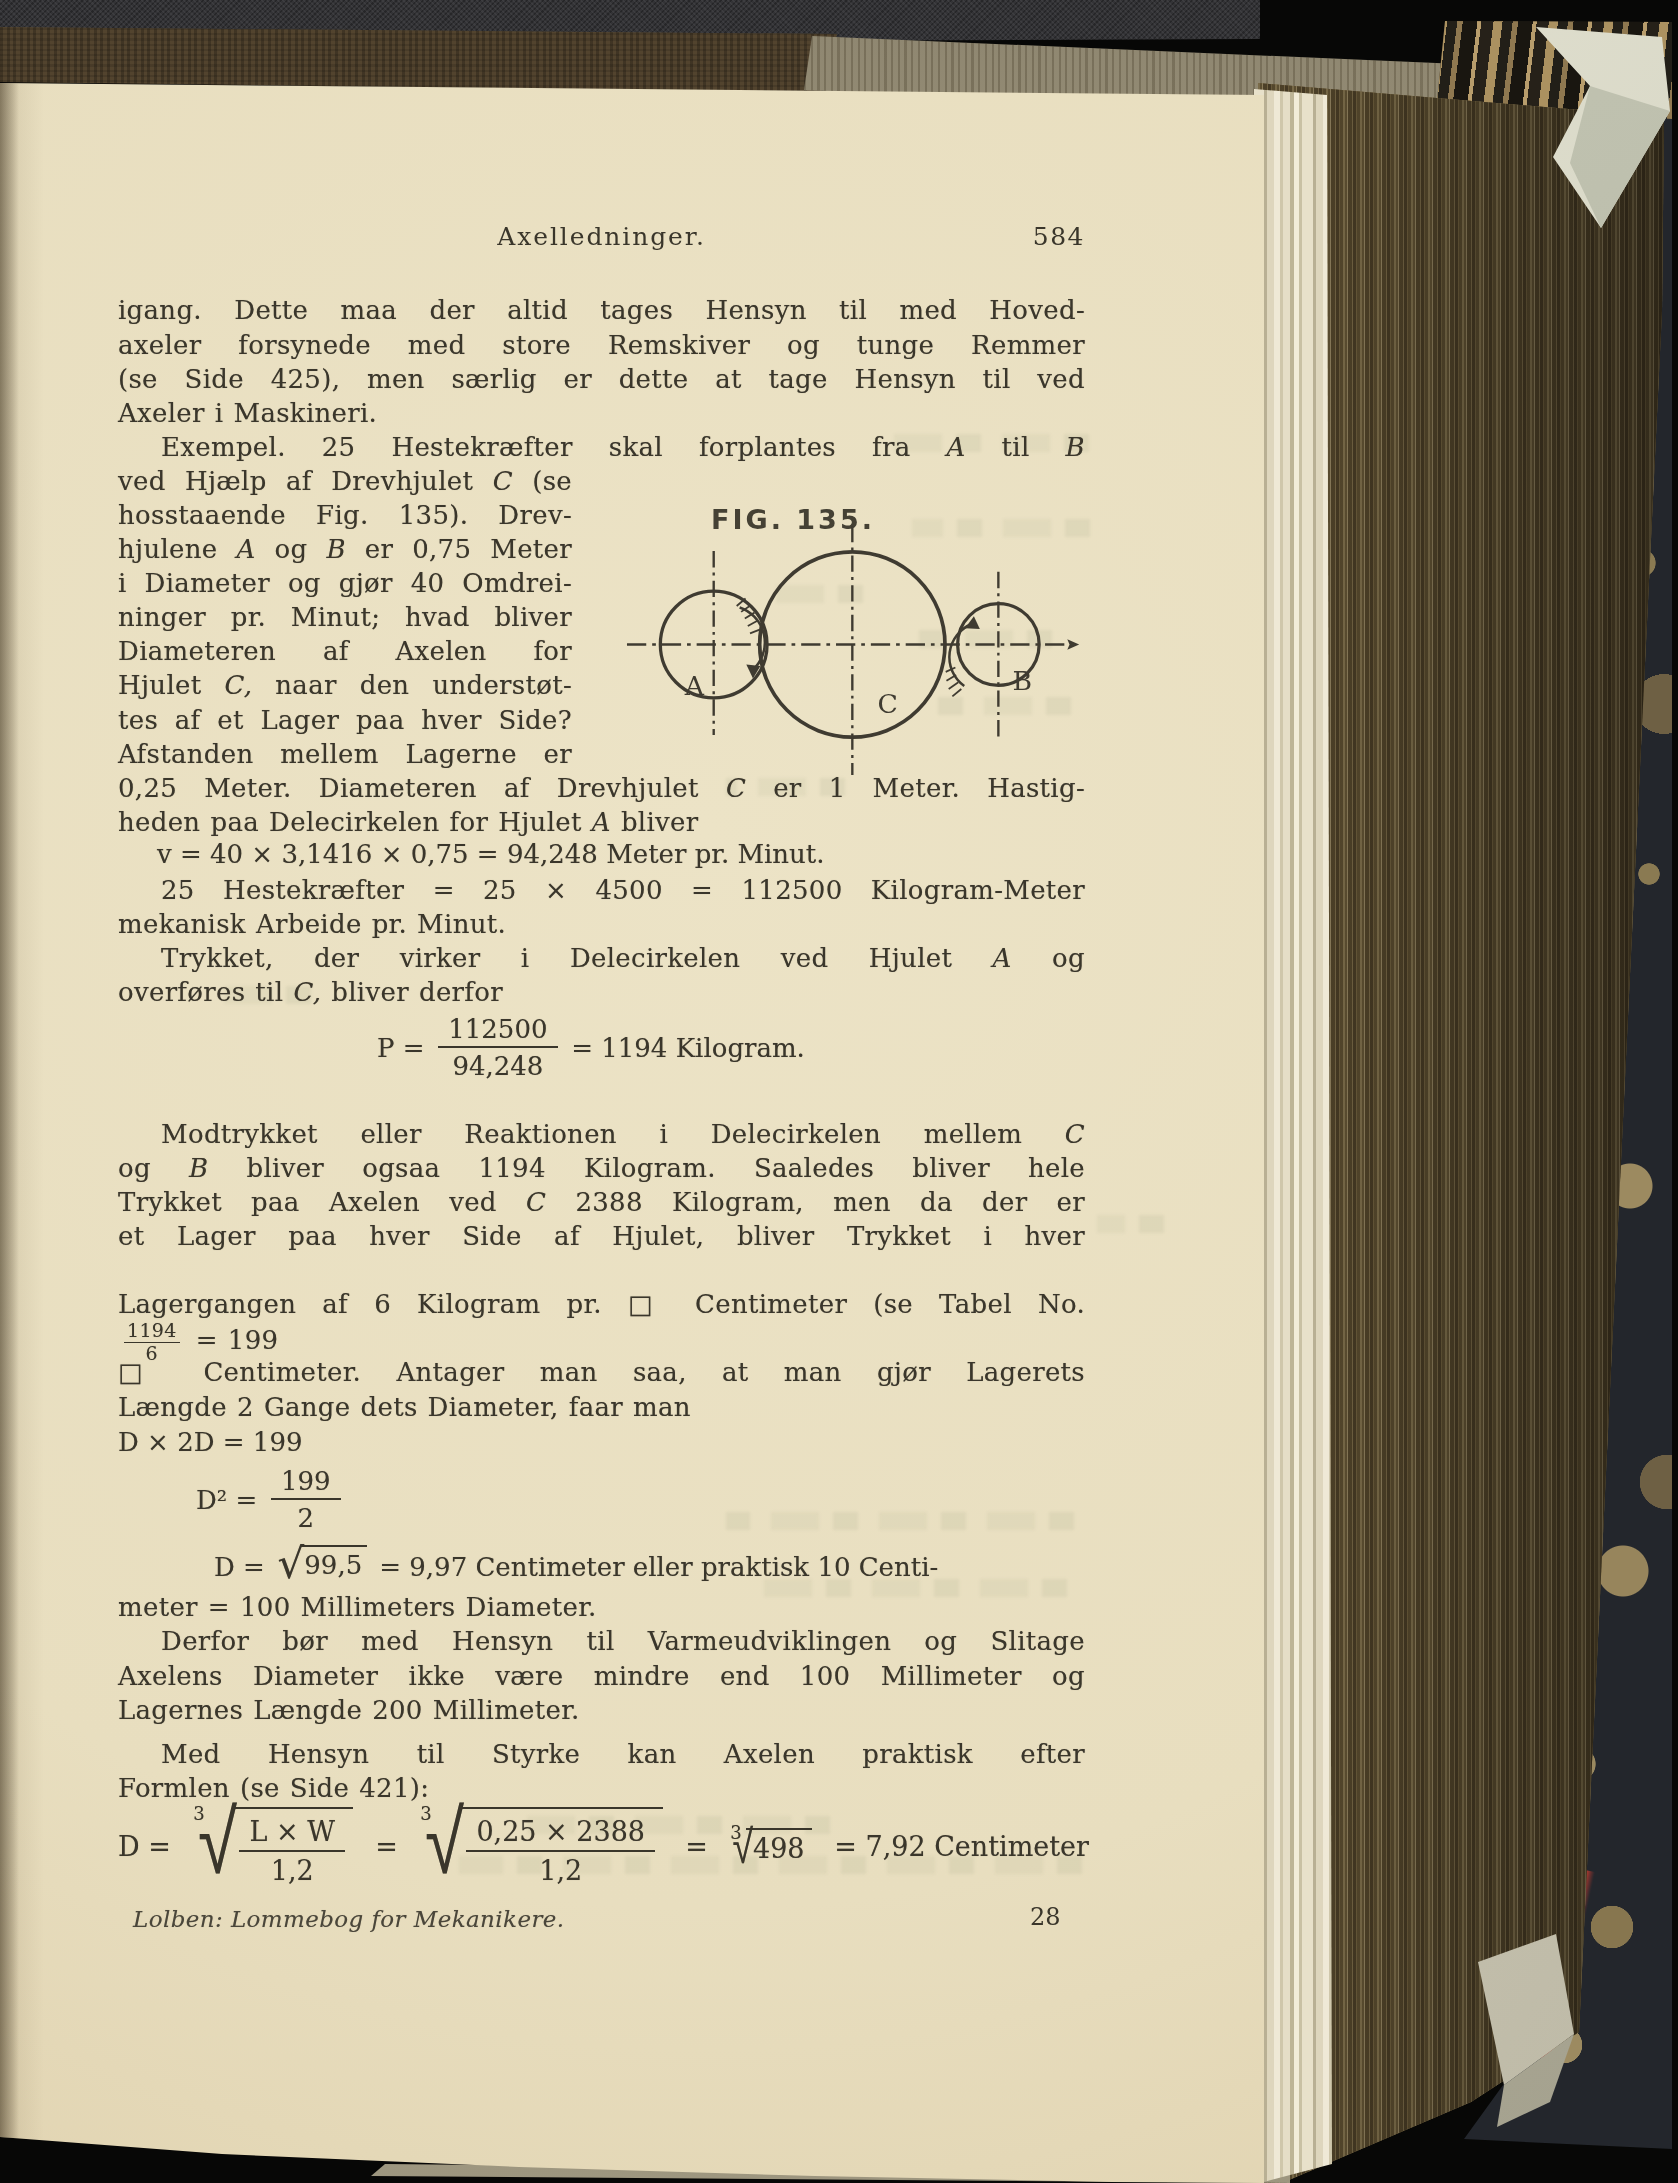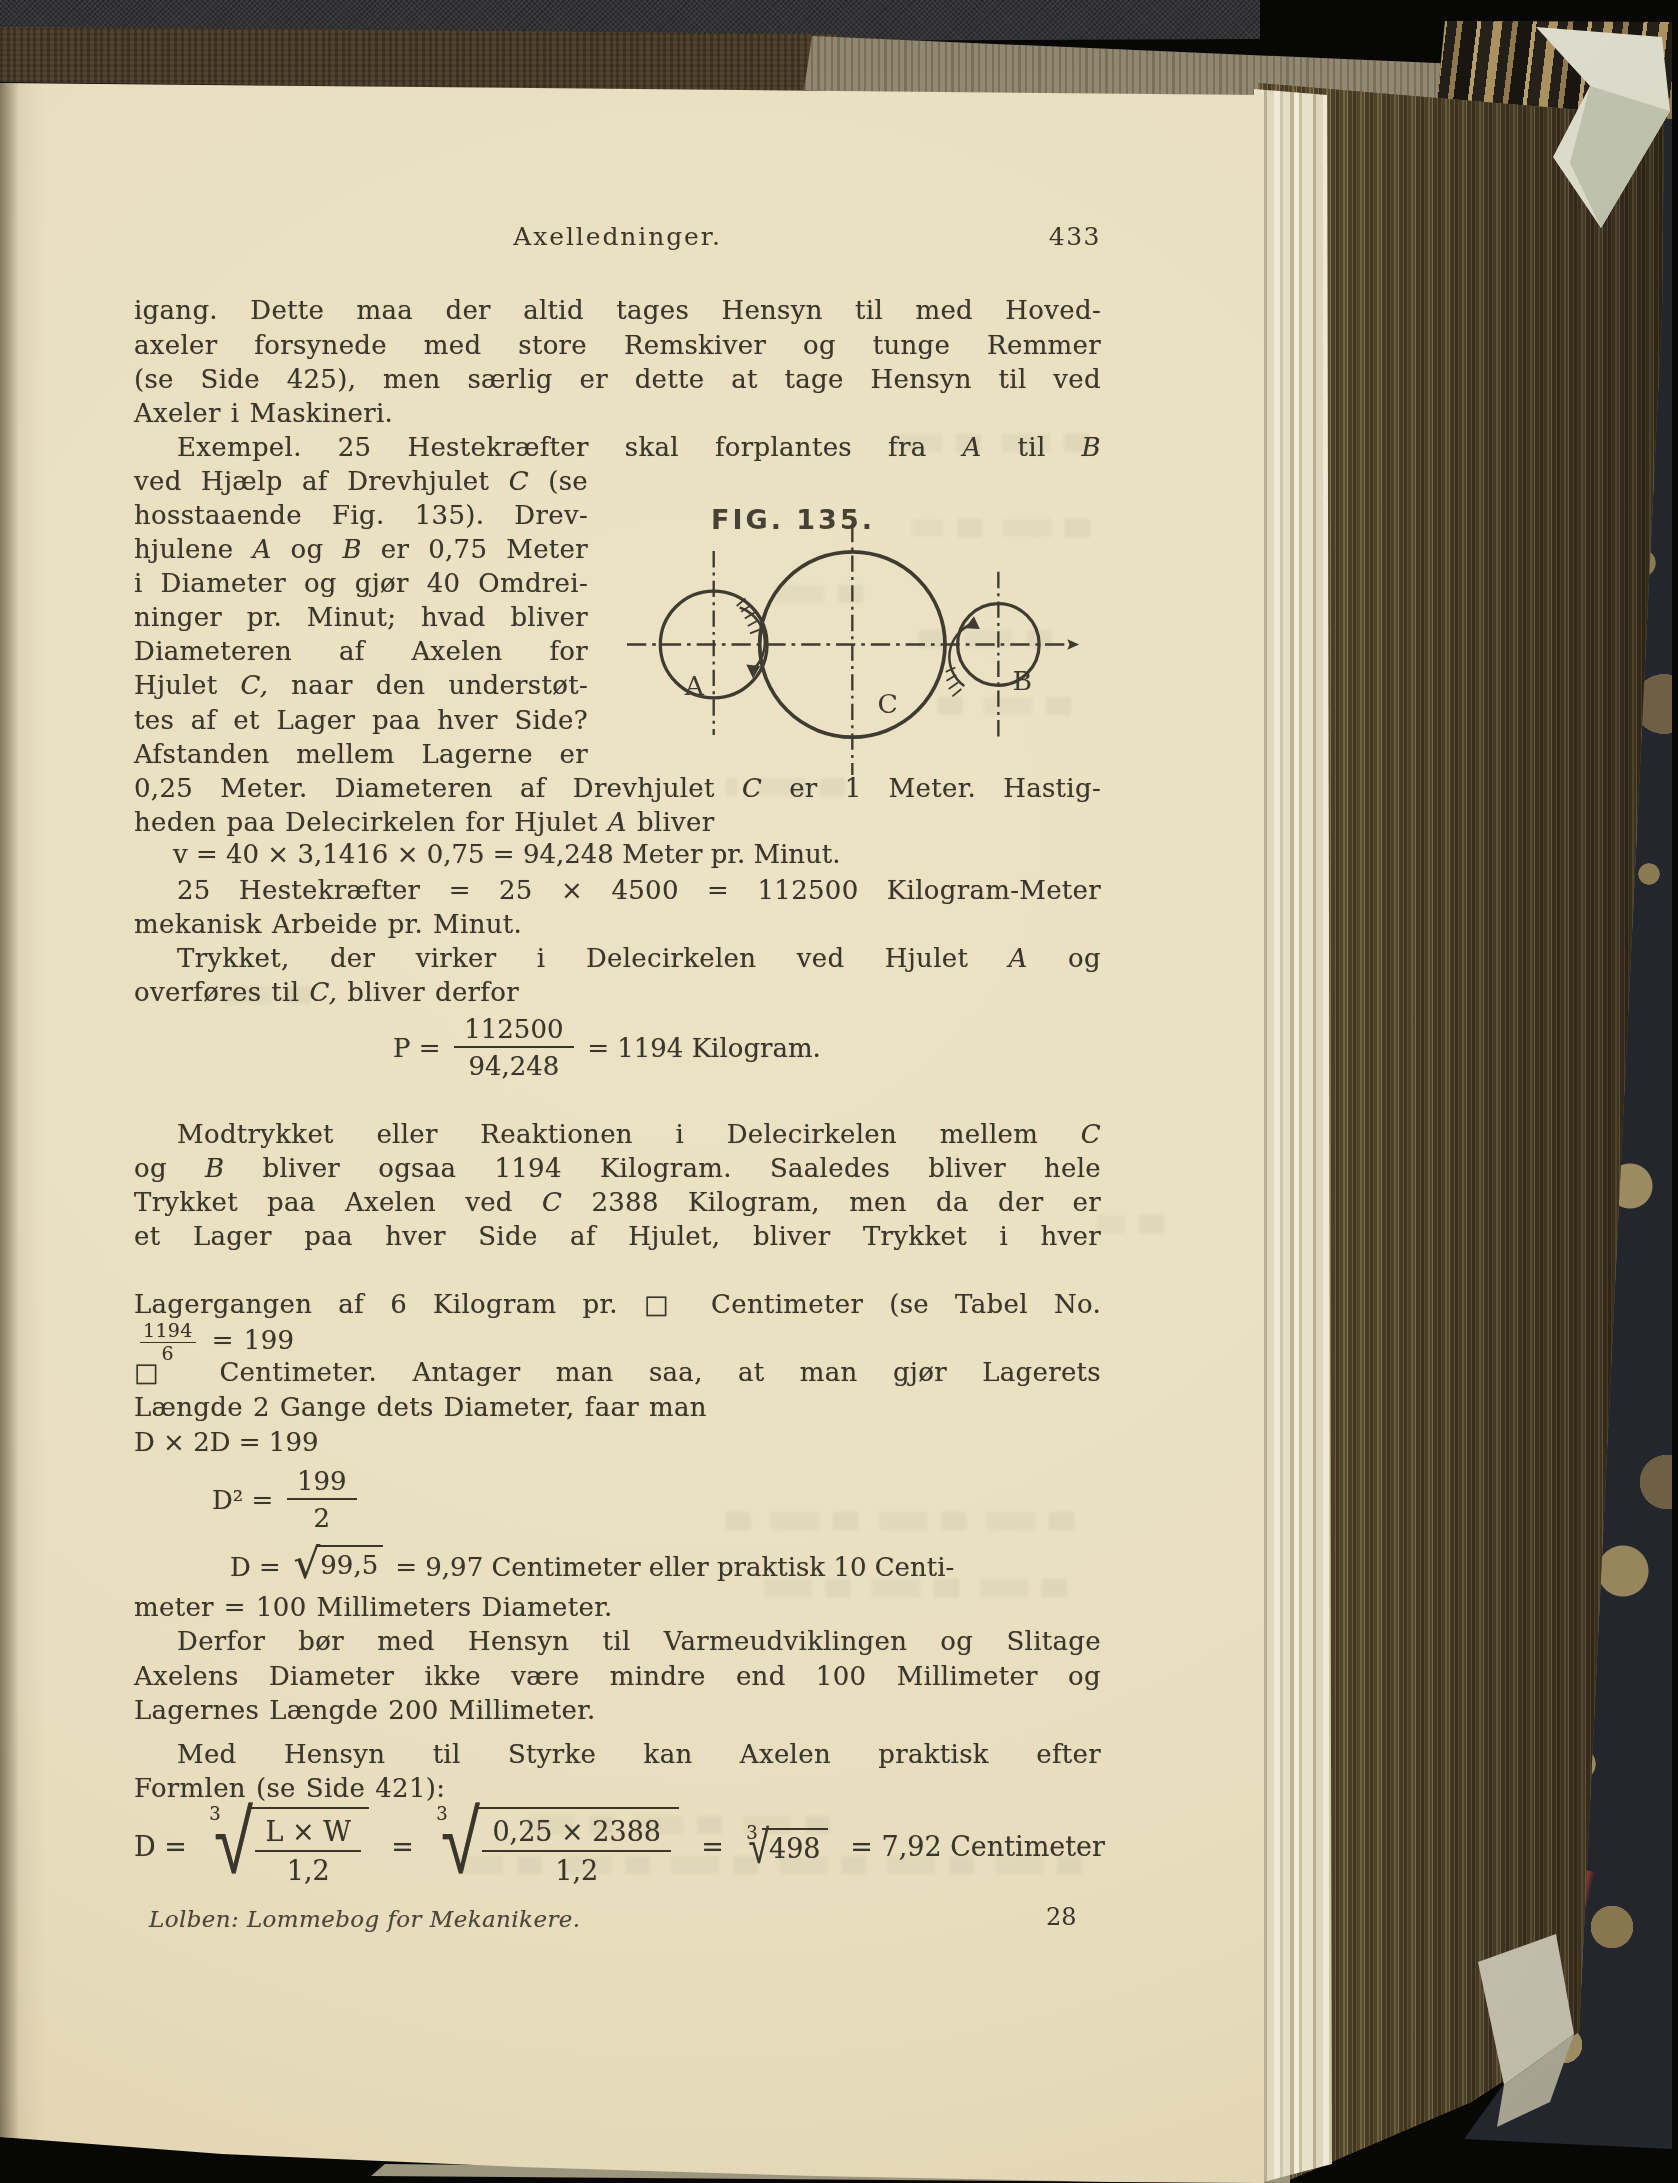--- a/index.html
+++ b/index.html
@@ -78,21 +78,21 @@
   .ribbon-top-a{background:linear-gradient(135deg,#eceadb,#d2d2c0 70%,#b9bba9);
     clip-path:polygon(1536px 27px,1662px 37px,1670px 111px,1601px 228px,1553px 157px,1590px 86px);}
   .ribbon-top-b{background:linear-gradient(160deg,#c6c8b6,#a9ab99);
     clip-path:polygon(1590px 86px,1670px 111px,1601px 228px,1570px 163px);}
   .ribbon-bot-a{background:linear-gradient(120deg,#e0dcc9,#bdb9a6);
     clip-path:polygon(1478px 1962px,1556px 1934px,1574px 2034px,1504px 2085px);}
   .ribbon-bot-b{background:linear-gradient(140deg,#cfccb9,#a3a08d);
     clip-path:polygon(1504px 2085px,1574px 2034px,1550px 2102px,1497px 2127px);}
 
   
-  .textcol{position:absolute;left:134px;top:0;width:967px;height:1674px;color:#3a362b;}
+  .textcol{position:absolute;left:118px;top:0;width:967px;height:1674px;color:#3a362b;}
   .ln{position:absolute;width:100%;height:34px;font-size:26px;line-height:34px;
       letter-spacing:0.3px;word-spacing:1.5px;white-space:nowrap;
       text-shadow:0 0 0.7px rgba(58,54,43,.45);}
   .j{white-space:normal;text-align:justify;text-align-last:justify;}
   .l{white-space:normal;text-align:left;}
   .ind{text-indent:43px;}
   .narrow{width:454px;}
   .hdr{position:absolute;top:222px;left:0;width:100%;height:34px;}
   .hdr .title{position:absolute;left:0;right:0;text-align:center;font-size:25px;letter-spacing:1.9px;color:#3a362b;}
   .hdr .pnum{position:absolute;right:0;top:0;font-size:25px;letter-spacing:1.5px;color:#3a362b;}
@@ -161,21 +161,21 @@
     <div class="ghost" style="left:726px;top:1512px;width:348px"></div>
     <div class="ghost" style="left:756px;top:1579px;width:311px"></div>
     <div class="ghost" style="left:519px;top:1816px;width:311px"></div>
     <div class="ghost" style="left:459px;top:1856px;width:623px"></div>
     <div class="ghost" style="left:222px;top:986px;width:89px"></div>
 
     <div class="textcol">
 
       <div class="hdr">
         <div class="title">Axelledninger.</div>
-        <div class="pnum">433</div>
+        <div class="pnum">584</div>
       </div>
 
       <div class="ln j" style="top:293px">igang.  Dette maa der altid tages Hensyn til med Hoved-</div>
       <div class="ln j" style="top:328px">axeler forsynede med store Remskiver og tunge Remmer</div>
       <div class="ln j" style="top:362px">(se Side 425), men særlig er dette at tage Hensyn til ved</div>
       <div class="ln l" style="top:396px">Axeler i Maskineri.</div>
 
       <div class="ln j ind" style="top:430px">Exempel.  25 Hestekræfter skal forplantes fra <i>A</i> til <i>B</i></div>
 
       <div class="ln j narrow" style="top:464px">ved Hjælp af Drevhjulet <i>C</i> (se</div>

